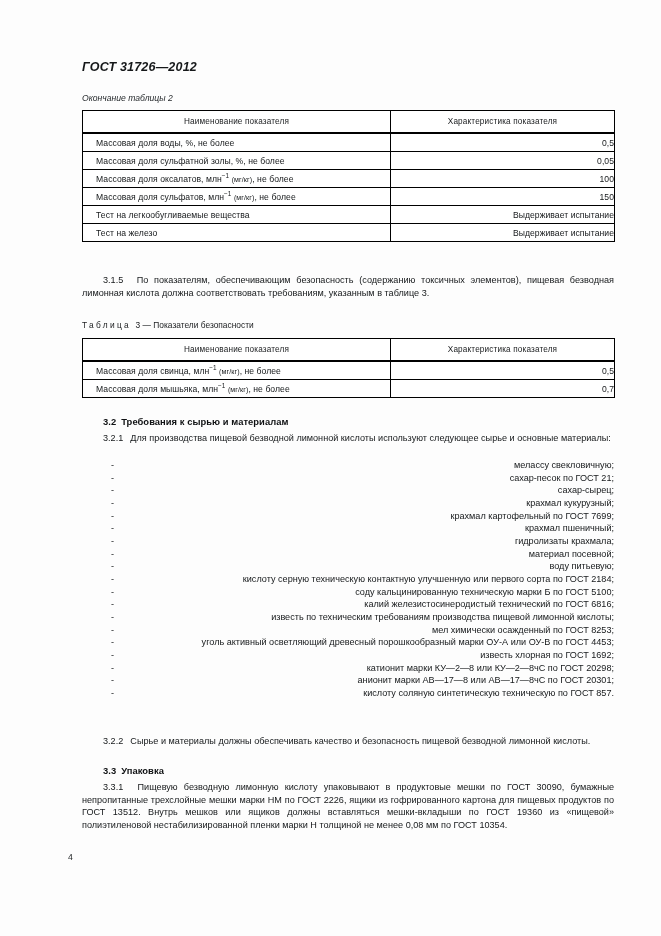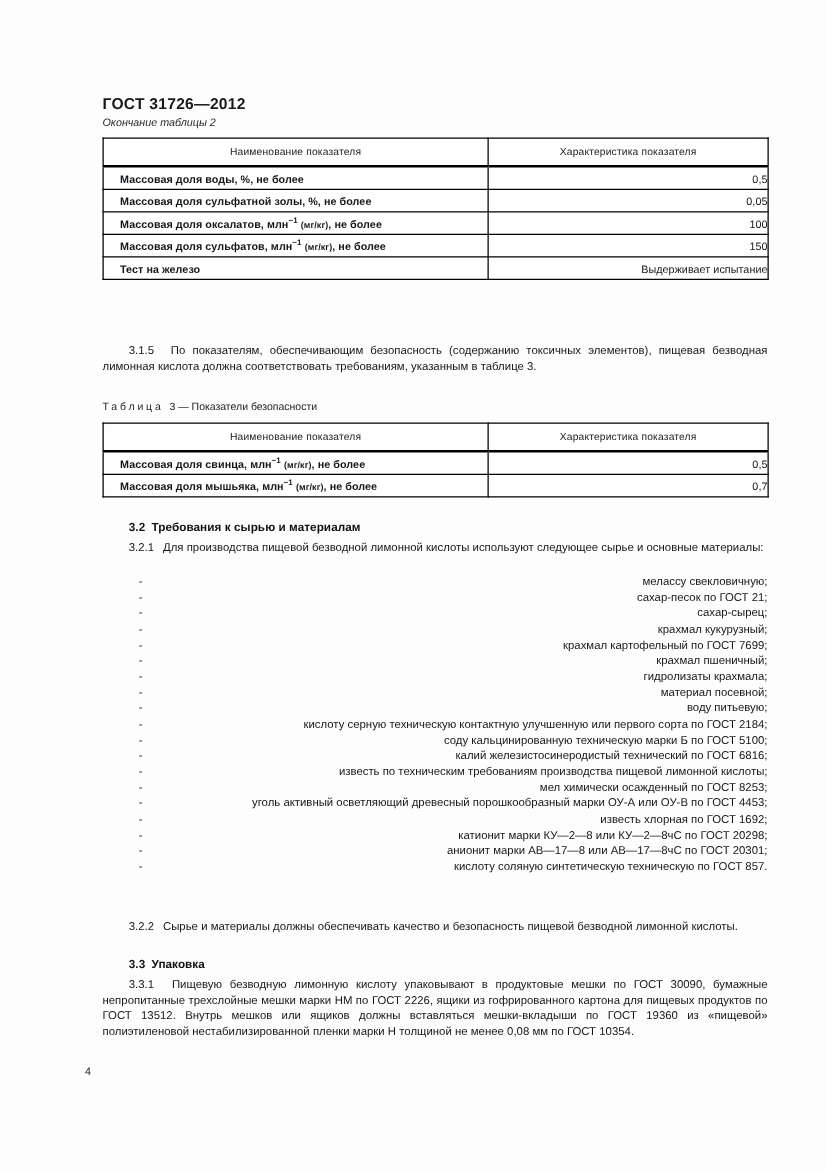--- a/index.html
+++ b/index.html
@@ -22,24 +22,25 @@
     width: 661px;
     height: 936px;
     background: #fdfdfd;
     overflow: hidden;
   }
 
   
   .doc-header {
     position: absolute;
     left: 82px;
-    top: 76px;
+    top: 60px;
     font-size: 12.5px;
     font-weight: bold;
     letter-spacing: 0.2px;
+    font-style: italic;
   }
   .table-caption-italic {
     position: absolute;
     left: 82px;
     top: 93px;
     font-size: 8.6px;
     font-style: italic;
     color: #262a2d;
   }
 
@@ -67,21 +68,20 @@
   }
   table.gost tbody td {
     height: 17px;
     font-size: 8.6px;
     color: #15181a;
   }
   table.gost tbody td.c-name {
     text-align: left;
     padding-left: 13px;
     letter-spacing: 0.05px;
-    font-weight: bold;
   }
   table.gost tbody td.c-val {
     text-align: right;
     letter-spacing: 0.05px;
   }
   .col-name { width: 308px; }
   .col-val  { width: 224px; }
   sup.neg {
     font-size: 6.4px;
     vertical-align: super;
@@ -186,20 +186,24 @@
           <td class="c-name">Массовая доля сульфатной золы, %, не более</td>
           <td class="c-val">0,05</td>
         </tr>
         <tr>
           <td class="c-name"><span>Массовая доля оксалатов, млн</span><sup class="neg">−1</sup> <span class="unit">(мг/кг)</span><span>, не более</span></td>
           <td class="c-val">100</td>
         </tr>
         <tr>
           <td class="c-name"><span>Массовая доля сульфатов, млн</span><sup class="neg">−1</sup> <span class="unit">(мг/кг)</span><span>, не более</span></td>
           <td class="c-val">150</td>
+        </tr>
+        <tr>
+          <td class="c-name">Тест на легкообугливаемые вещества</td>
+          <td class="c-val">Выдерживает испытание</td>
         </tr>
         <tr>
           <td class="c-name">Тест на железо</td>
           <td class="c-val">Выдерживает испытание</td>
         </tr>
       </tbody>
     </table>
   </div>
 
   <p class="para indent" id="para315"><span class="sec-num">3.1.5</span>&nbsp; <span>По показателям, обеспечивающим безопасность (содержанию токсичных элементов), пищевая безводная лимонная кислота должна соответствовать требованиям, указанным в таблице 3.</span></p>

